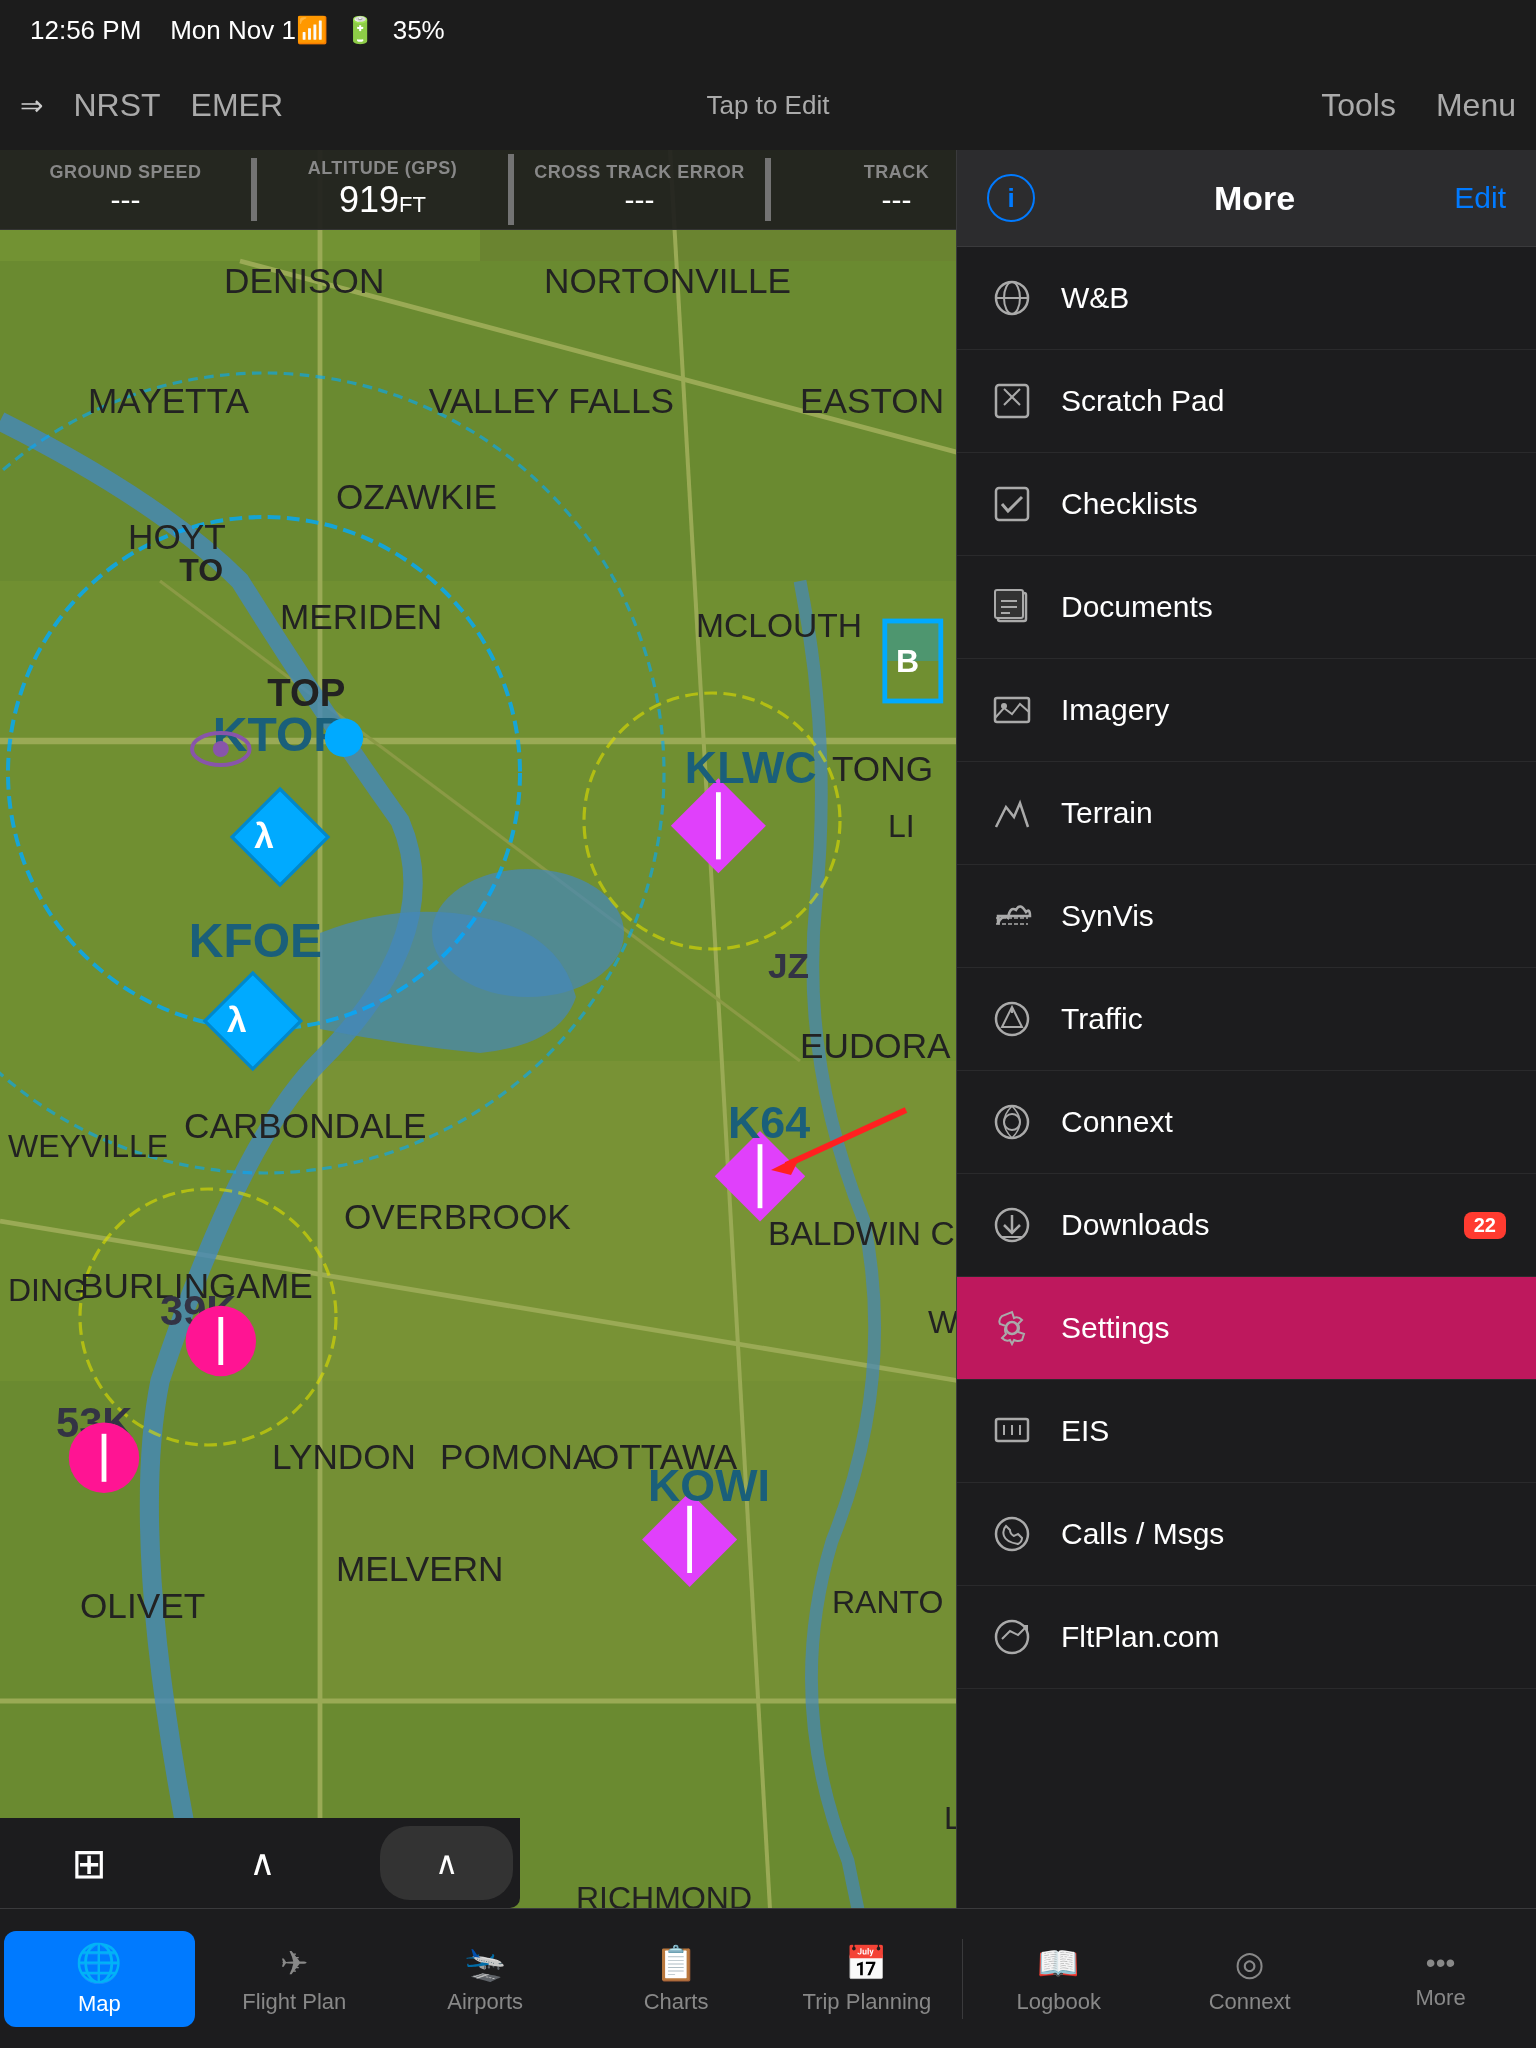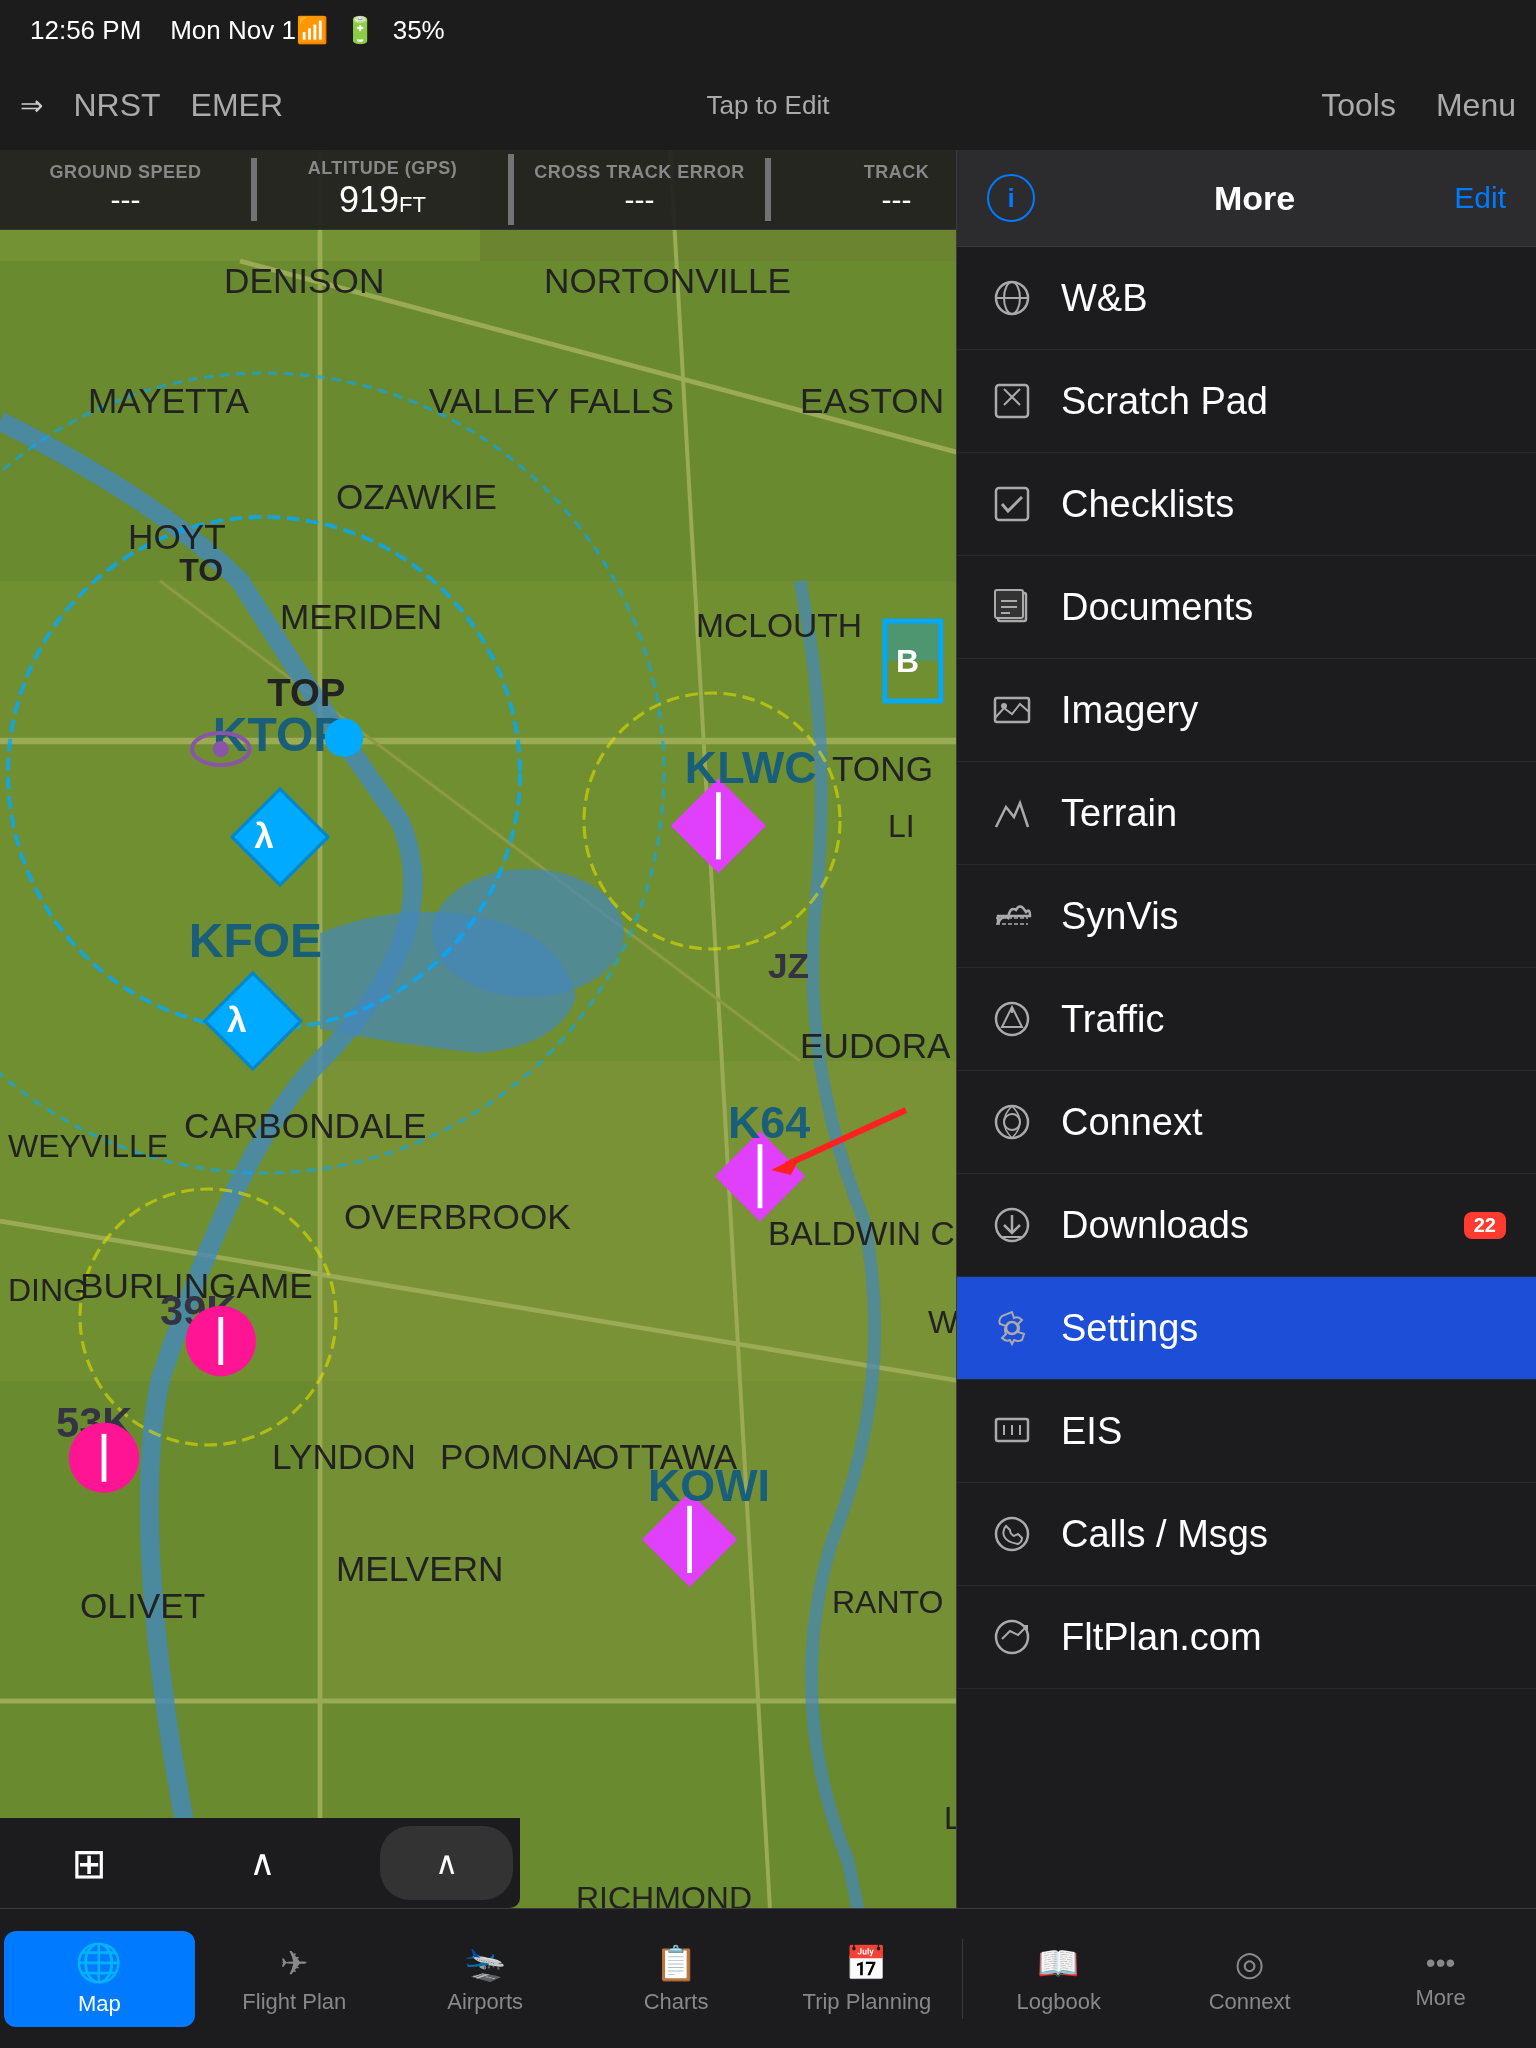--- a/index.html
+++ b/index.html
@@ -230,21 +230,21 @@
       height: 50px;
       margin-right: 24px;
       display: flex;
       align-items: center;
       justify-content: center;
       font-size: 32px;
       color: #aaa;
     }
     .menu-item-label {
       color: white;
-      font-size: 38px;
+      font-size: 30px;
       flex: 1;
     }
     .menu-badge {
       background: #ff3b30;
       color: white;
       font-size: 20px;
       font-weight: bold;
       border-radius: 8px;
       padding: 2px 10px;
       margin-left: 10px;
@@ -593,21 +593,21 @@
         <circle cx="20" cy="20" r="16" fill="none" stroke="#aaa" stroke-width="2.5"></circle>
         <line x1="20" y1="10" x2="20" y2="26" stroke="#aaa" stroke-width="2.5"></line>
         <polyline points="12,20 20,28 28,20" fill="none" stroke="#aaa" stroke-width="2.5"></polyline>
         <line x1="10" y1="32" x2="30" y2="32" stroke="#aaa" stroke-width="2"></line>
       </svg>
     </div>
     <span class="menu-item-label">Downloads</span>
     <span class="menu-badge">22</span>
   </div>
 
-  <div class="menu-item" style="background:#1d4ed8;">
+  <div class="menu-item" style="background:#be185d;">
     <div class="menu-item-icon">
       <svg width="40" height="40" viewBox="0 0 40 40">
         <circle cx="20" cy="20" r="6" fill="none" stroke="#aaa" stroke-width="2.5"></circle>
         <path d="M20,4 L22,10 Q26,8 30,12 L26,16 Q28,20 26,24 L32,26 L30,32 Q26,34 22,32 L20,36 L18,32 Q14,34 10,30 L14,26 Q12,22 14,18 L8,16 Q6,12 10,8 Z" fill="none" stroke="#aaa" stroke-width="2"></path>
       </svg>
     </div>
     <span class="menu-item-label">Settings</span>
   </div>
 
   <div class="menu-item">

